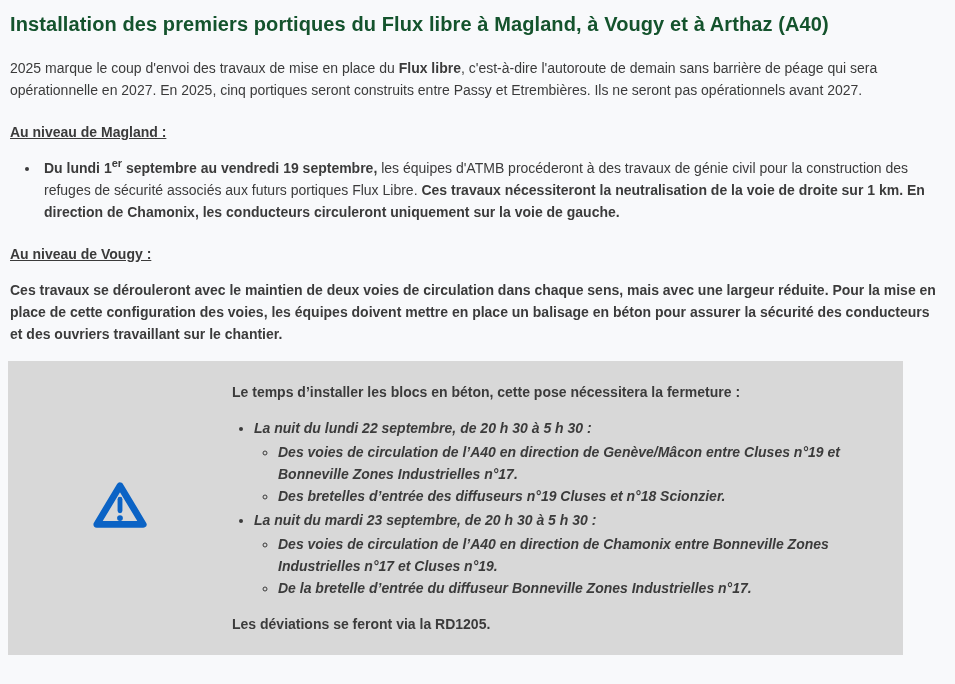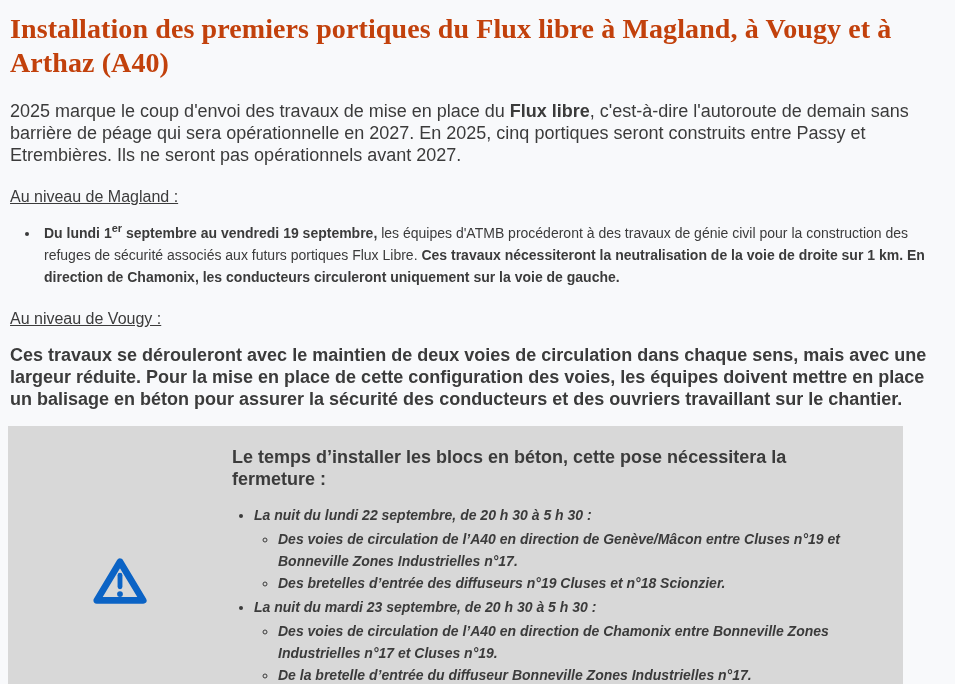--- a/index.html
+++ b/index.html
@@ -10,33 +10,32 @@
     height: 684px;
     overflow: hidden;
     background: #f8f9fb;
     font-family: "Liberation Sans", sans-serif;
     color: #3b3b3b;
   }
   .page {
     padding: 8px 10px 0 8px;
   }
   h1.page-title {
-    font-size: 28px;
+    font-size: 20px;
     line-height: 1.2;
     font-weight: bold;
-    color: #c2410c;
+    color: #14532d;
     margin: 4px 0 21px 2px;
     letter-spacing: 0.1px;
-    font-family: Liberation Serif, serif;
   }
-  p, h2 { font-size: 18px; line-height: 22px; }
+  p, h2 { font-size: 14px; line-height: 22px; }
   .para { margin: 0 0 16px 2px; }
   .section-heading {
-    font-size: 16px;
-    font-weight: normal;
+    font-size: 14px;
+    font-weight: bold;
     text-decoration: underline;
     margin: 20px 0 14px 2px;
   }
   b, strong { font-weight: bold; }
   ul.top-list {
     margin: 0 0 20px 2px;
     padding-left: 30px;
   }
   ul.top-list > li {
     font-size: 14px;

